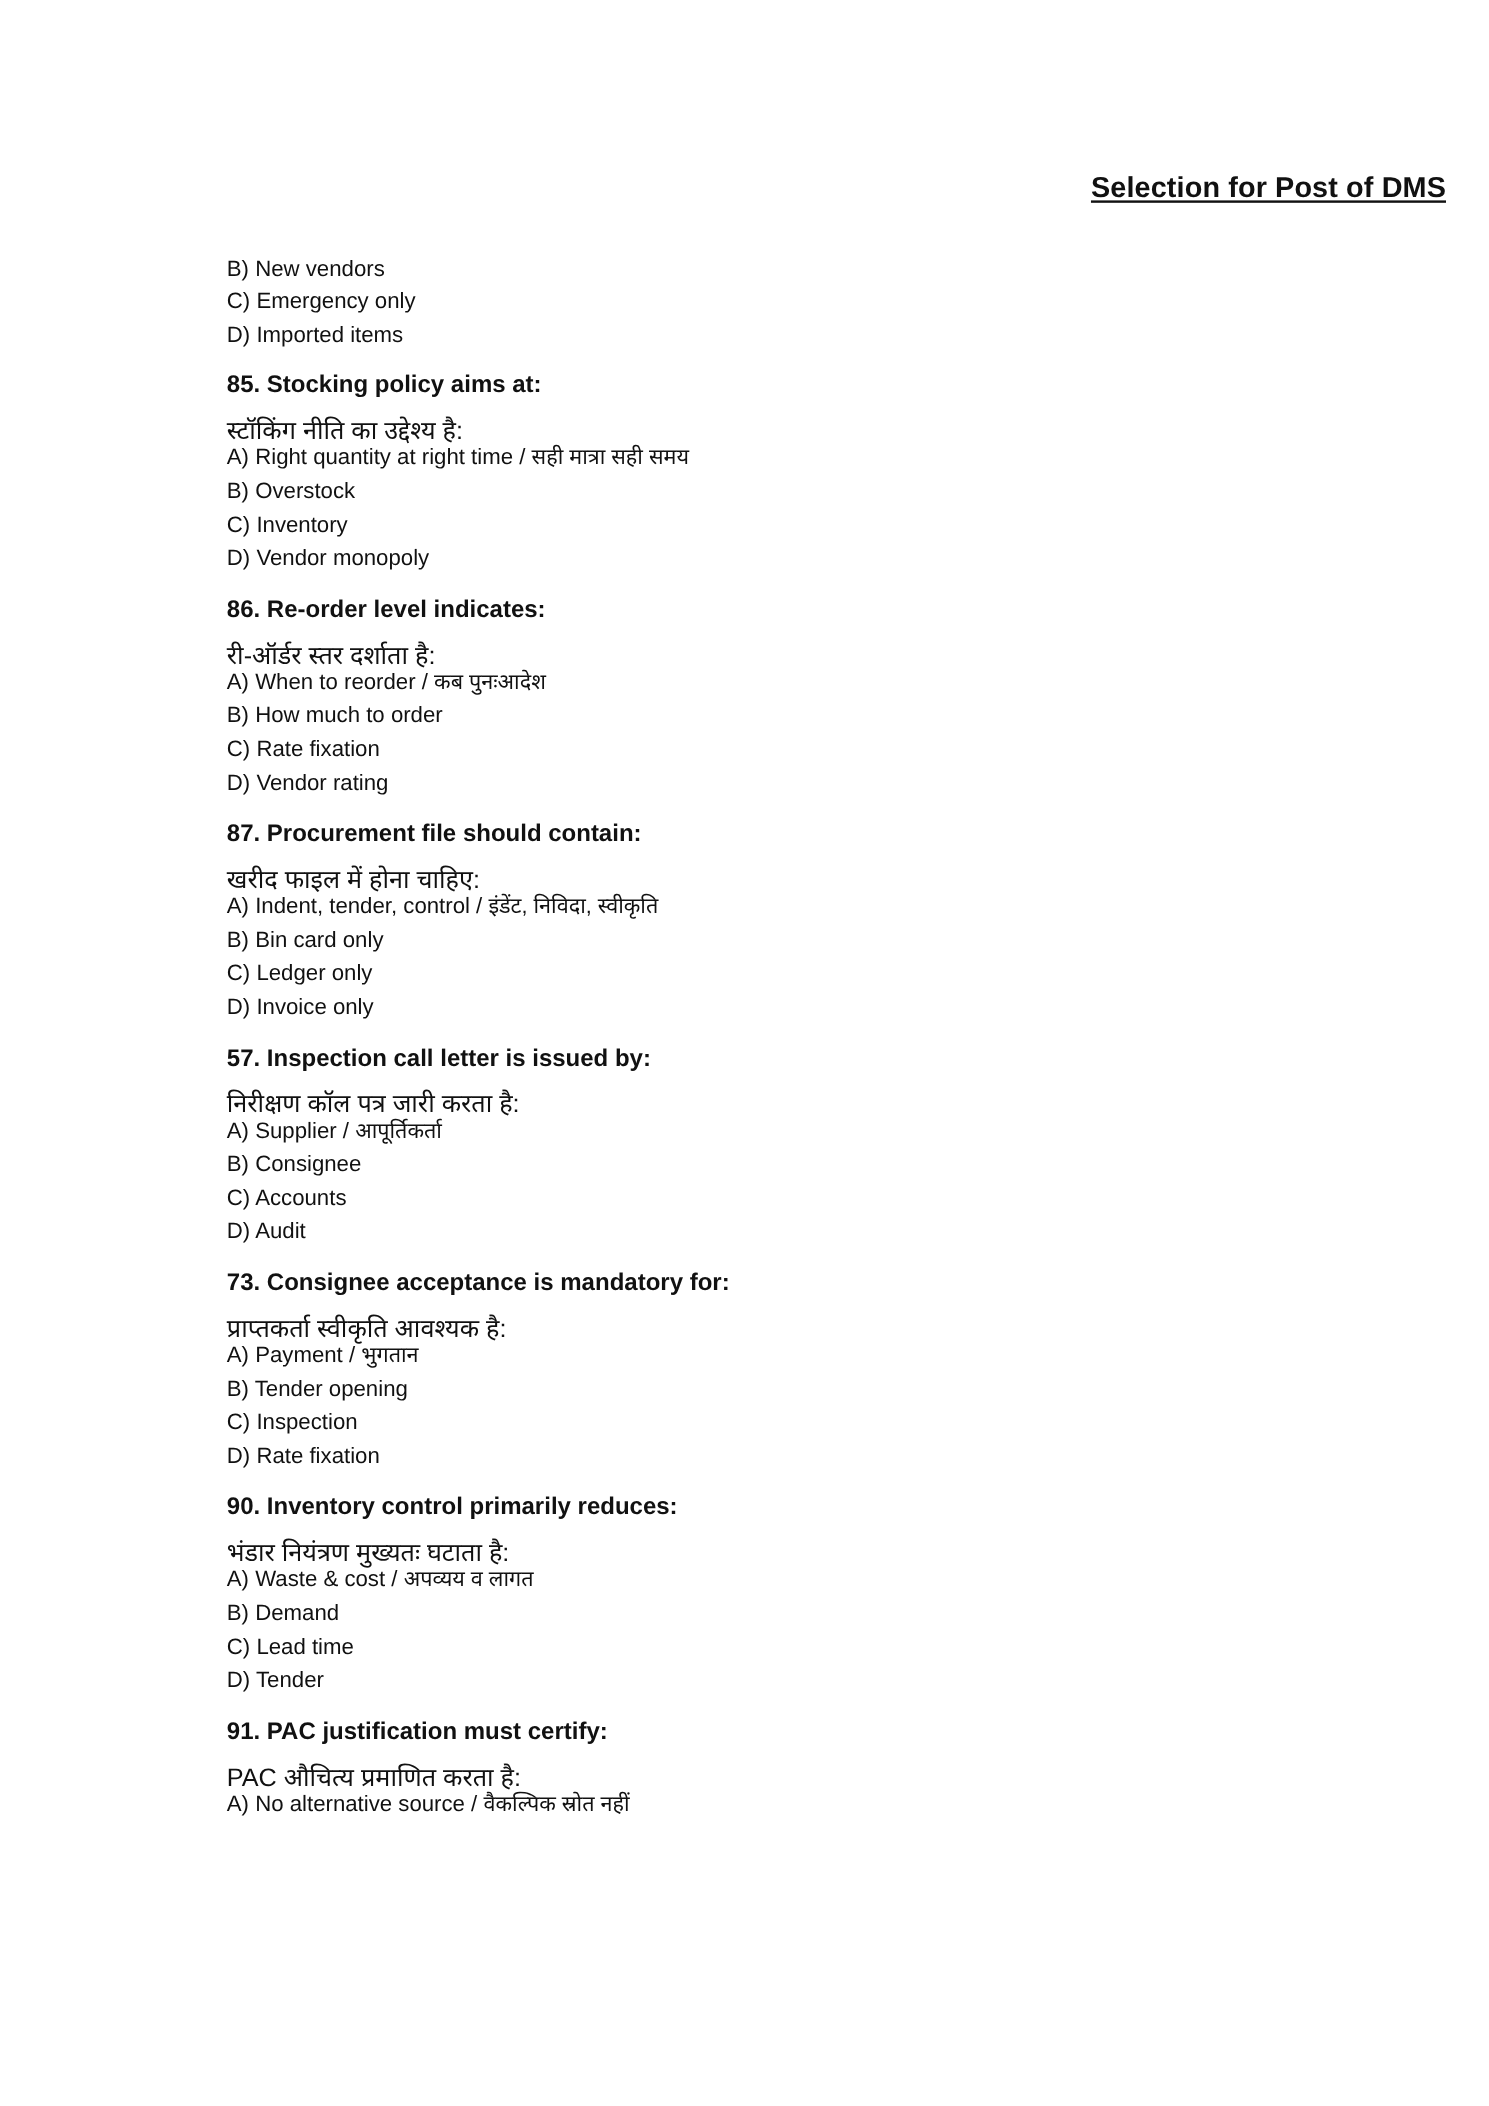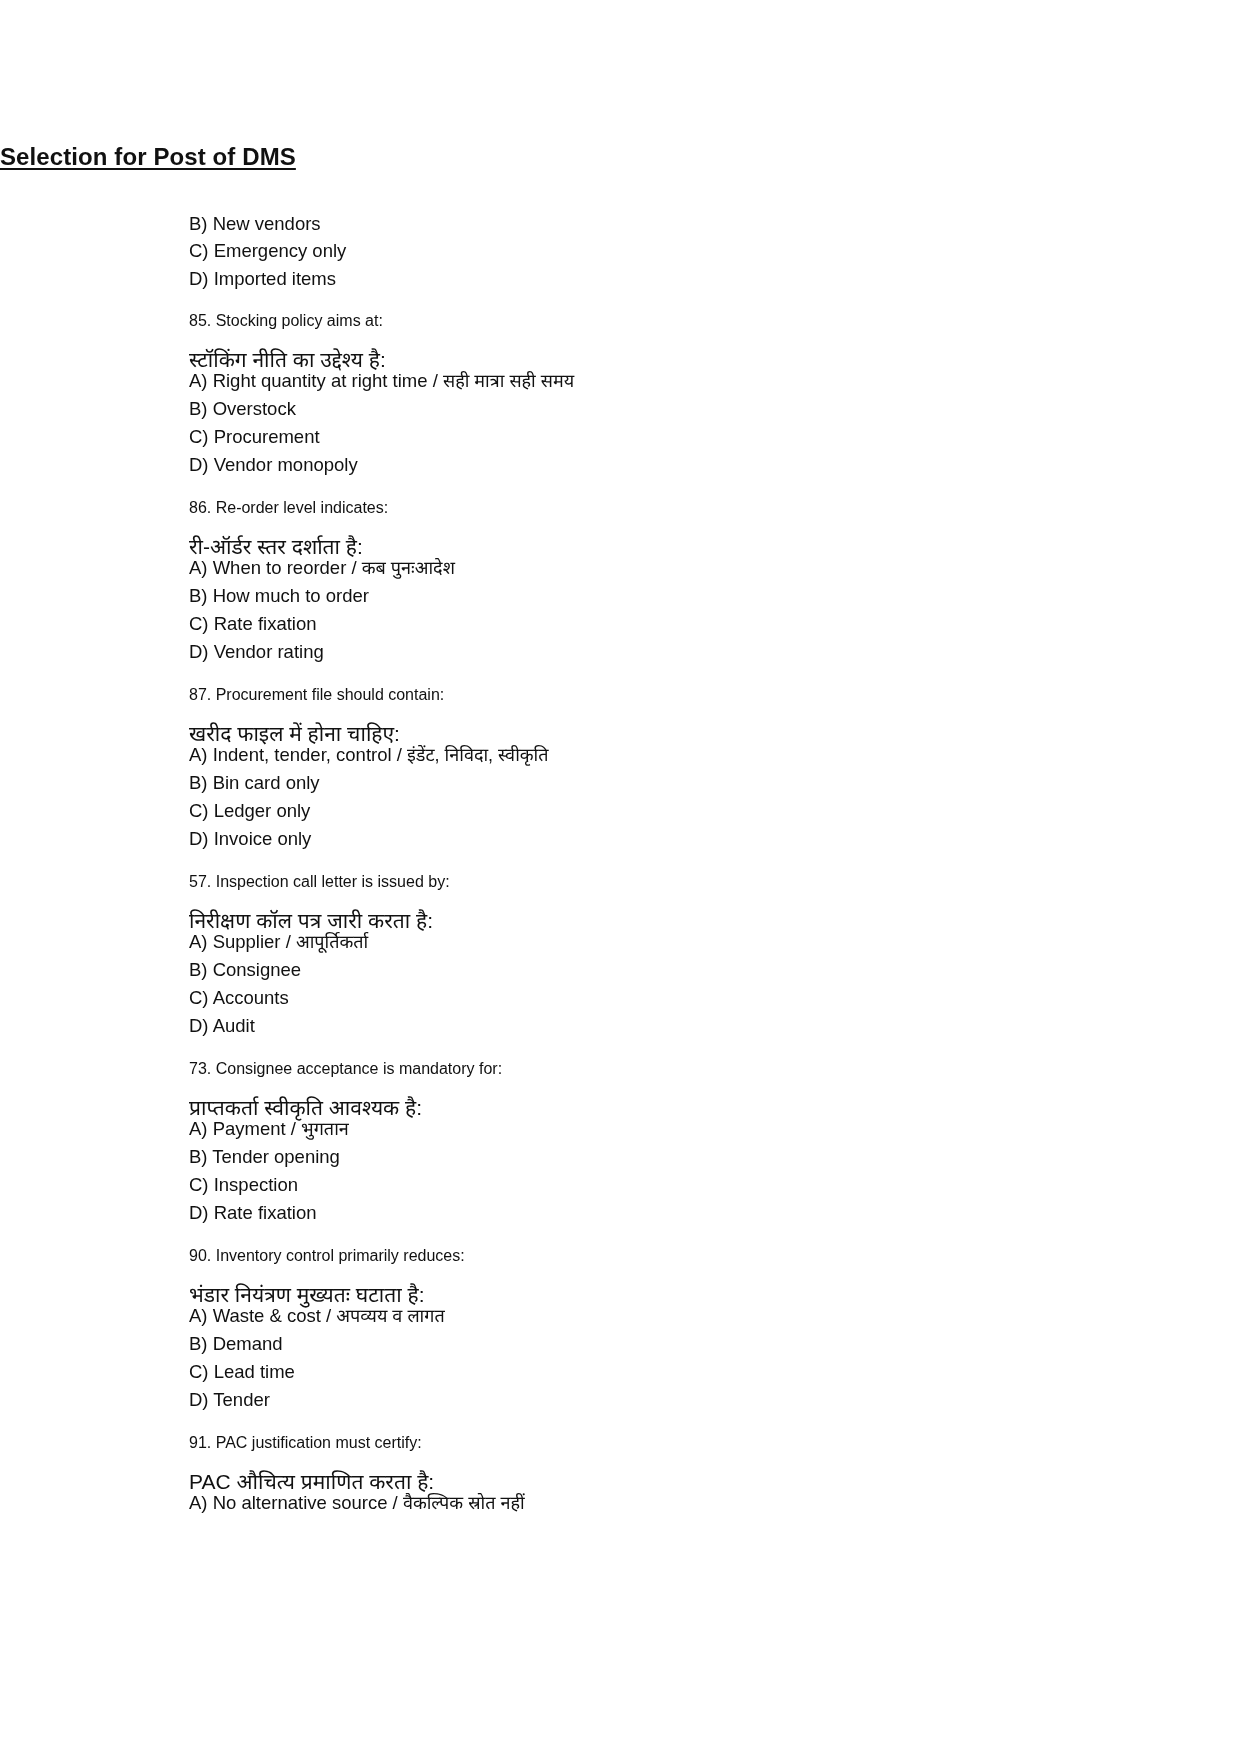--- a/index.html
+++ b/index.html
@@ -1,47 +1,47 @@
 <!DOCTYPE html>
 <html><head>
 <meta charset="utf-8">
 <style>
   html, body { margin: 0; padding: 0; background: #ffffff; }
   body {
     width: 1241px; height: 1755px; position: relative; overflow: hidden;
     font-family: "Liberation Sans", "DejaVu Sans", sans-serif; color: #111111;
   }
   .page-title {
-    position: absolute; top: 143px; left: 0; width: 1189px; text-align: left;
+    position: absolute; top: 143px; left: 16px; width: 1189px; text-align: right;
     font-size: 24px; font-weight: bold; text-decoration: underline;
     text-underline-offset: 3px; margin: 0; letter-spacing: 0.1px;
   }
   .content { position: absolute; left: 189px; top: 0; width: 900px; }
   .line { position: absolute; left: 0; white-space: nowrap; font-size: 18.5px; line-height: 22px; }
-  .q-title { font-weight: normal; font-size: 16px; }
+  .q-title { font-weight: bold; font-size: 20px; }
   .hindi { font-size: 21px; margin-top: 11px; }
   .opt .hi { font-size: 18px; }
 </style>
 </head>
 <body>
 
 <h1 class="page-title">Selection for Post of DMS</h1>
 
 <div class="content">
 
   <div class="line" style="top:213px">B) New vendors</div>
   <div class="line" style="top:240px">C) Emergency only</div>
   <div class="line" style="top:268px">D) Imported items</div>
 
   <div>
     <div class="line q-title" style="top:310px">85. Stocking policy aims at:</div>
     <div class="line hindi" style="top:338px">स्टॉकिंग नीति का उद्देश्य है:</div>
     <div class="line opt" style="top:370px"><span>A) Right quantity at right time / </span><span class="hi">सही मात्रा सही समय</span></div>
     <div class="line" style="top:398px">B) Overstock</div>
-    <div class="line" style="top:426px">C) Procurement</div>
+    <div class="line" style="top:426px">C) Inventory</div>
     <div class="line" style="top:454px">D) Vendor monopoly</div>
   </div>
 
   <div>
     <div class="line q-title" style="top:497px">86. Re-order level indicates:</div>
     <div class="line hindi" style="top:525px">री-ऑर्डर स्तर दर्शाता है:</div>
     <div class="line opt" style="top:557px"><span>A) When to reorder / </span><span class="hi">कब पुनःआदेश</span></div>
     <div class="line" style="top:585px">B) How much to order</div>
     <div class="line" style="top:613px">C) Rate fixation</div>
     <div class="line" style="top:641px">D) Vendor rating</div>

